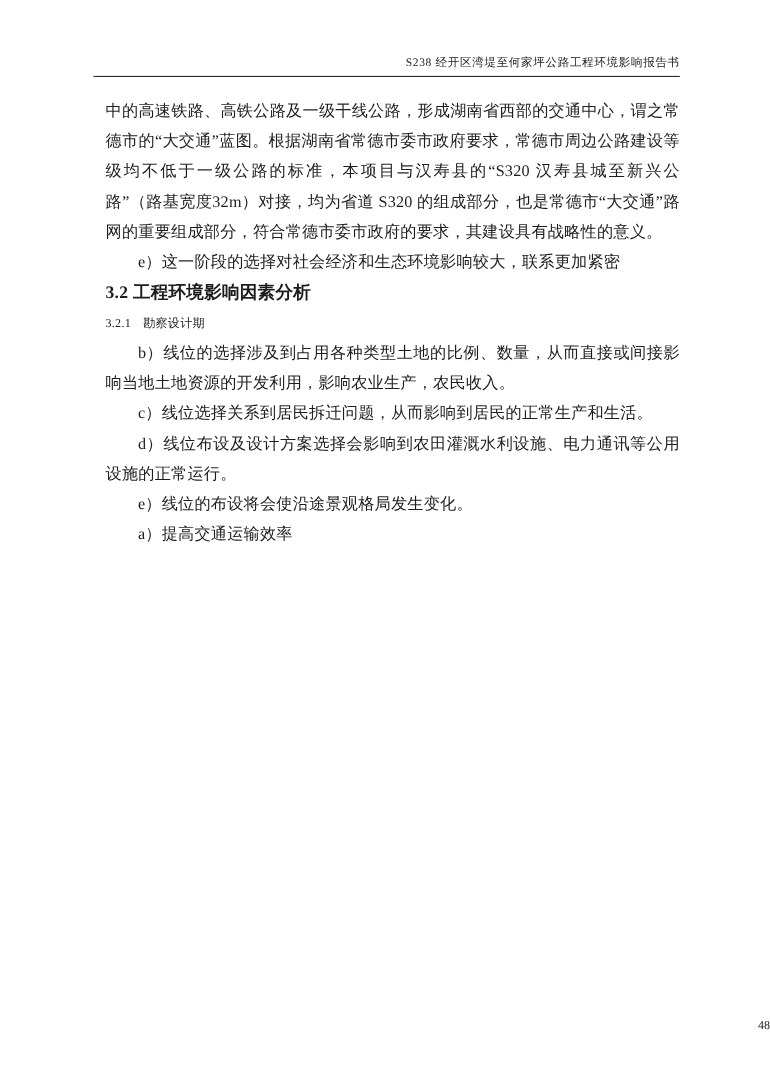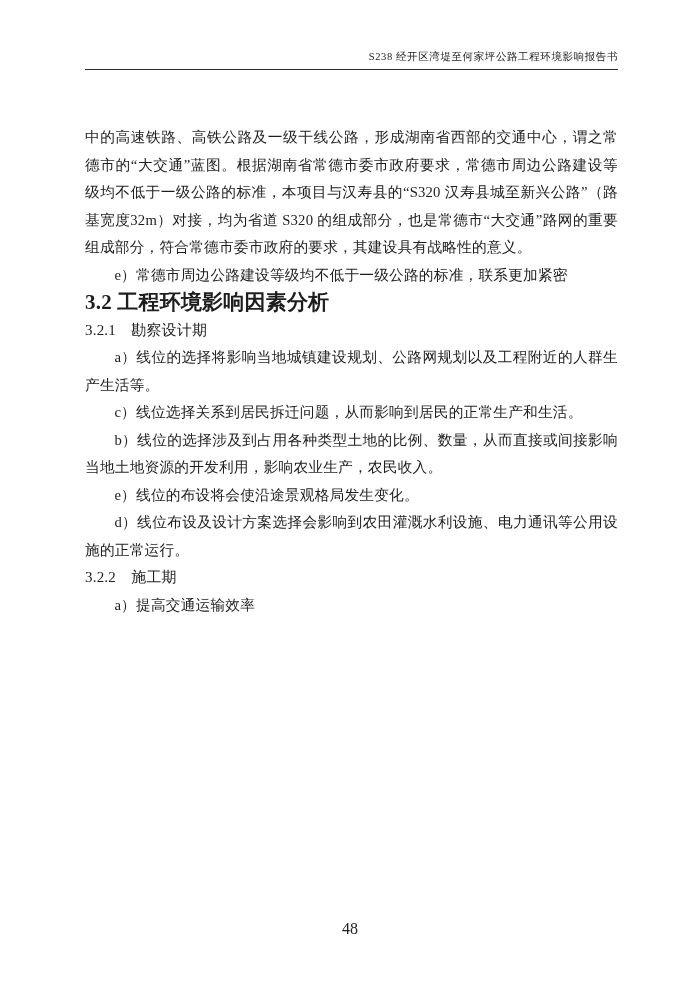--- a/index.html
+++ b/index.html
@@ -25,68 +25,65 @@
     letter-spacing: 0.6px;
     padding-bottom: 5px;
     color: #222;
   }
   .header-rule {
     border-top: 1.5px solid #2b2b2b;
     height: 0;
   }
   .doc-body {
     position: absolute;
-    left: 85px;
+    left: 96px;
     right: 82px;
     top: 88px;
     font-size: 14.7px;
     line-height: 27.5px;
     text-align: justify;
     letter-spacing: 0.2px;
-    margin-top: 36px;
   }
   .block { margin: 0; }
   .block.p.indent { text-indent: 2em; }
   .block.h2 {
     font-weight: bold;
-    font-size: 21px;
+    font-size: 16px;
   }
   .block.h3 {
     font-weight: normal;
-    font-size: 15px;
+    font-size: 11px;
   }
   .footer {
     position: absolute;
     left: 0;
     right: 0;
     bottom: 52px;
-    text-align: center;
-    font-size: 16px;
+    text-align: right;
+    font-size: 11px;
     color: #222;
   }
 </style>
 </head>
 <body>
 
 <div class="page">
   <div class="header">
     <div class="header-title">S238 经开区湾堤至何家坪公路工程环境影响报告书</div>
     <div class="header-rule"></div>
   </div>
 
   <div class="doc-body">
       <div class="block p">中的高速铁路、高铁公路及一级干线公路，形成湖南省西部的交通中心，谓之常德市的“大交通”蓝图。根据湖南省常德市委市政府要求，常德市周边公路建设等级均不低于一级公路的标准，本项目与汉寿县的“S320 汉寿县城至新兴公路”（路基宽度32m）对接，均为省道 S320 的组成部分，也是常德市“大交通”路网的重要组成部分，符合常德市委市政府的要求，其建设具有战略性的意义。</div>
-      <div class="block p indent">e）常德市周边公路建设等级均不低于一级公路的标准，联系更加紧密</div>
+      <div class="block p indent">e）这一阶段的选择对社会经济和生态环境影响较大，联系更加紧密</div>
       <div class="block h2">3.2 工程环境影响因素分析</div>
       <div class="block h3">3.2.1　勘察设计期</div>
-      <div class="block p indent">a）线位的选择将影响当地城镇建设规划、公路网规划以及工程附近的人群生产生活等。</div>
+      <div class="block p indent">b）线位的选择涉及到占用各种类型土地的比例、数量，从而直接或间接影响当地土地资源的开发利用，影响农业生产，农民收入。</div>
       <div class="block p indent">c）线位选择关系到居民拆迁问题，从而影响到居民的正常生产和生活。</div>
-      <div class="block p indent">b）线位的选择涉及到占用各种类型土地的比例、数量，从而直接或间接影响当地土地资源的开发利用，影响农业生产，农民收入。</div>
+      <div class="block p indent">d）线位布设及设计方案选择会影响到农田灌溉水利设施、电力通讯等公用设施的正常运行。</div>
       <div class="block p indent">e）线位的布设将会使沿途景观格局发生变化。</div>
-      <div class="block p indent">d）线位布设及设计方案选择会影响到农田灌溉水利设施、电力通讯等公用设施的正常运行。</div>
-      <div class="block h3">3.2.2　施工期</div>
       <div class="block p indent">a）提高交通运输效率</div>
     </div>
 
   <div class="footer">
     <span>48</span>
   </div>
 </div>
 
 </body></html>

